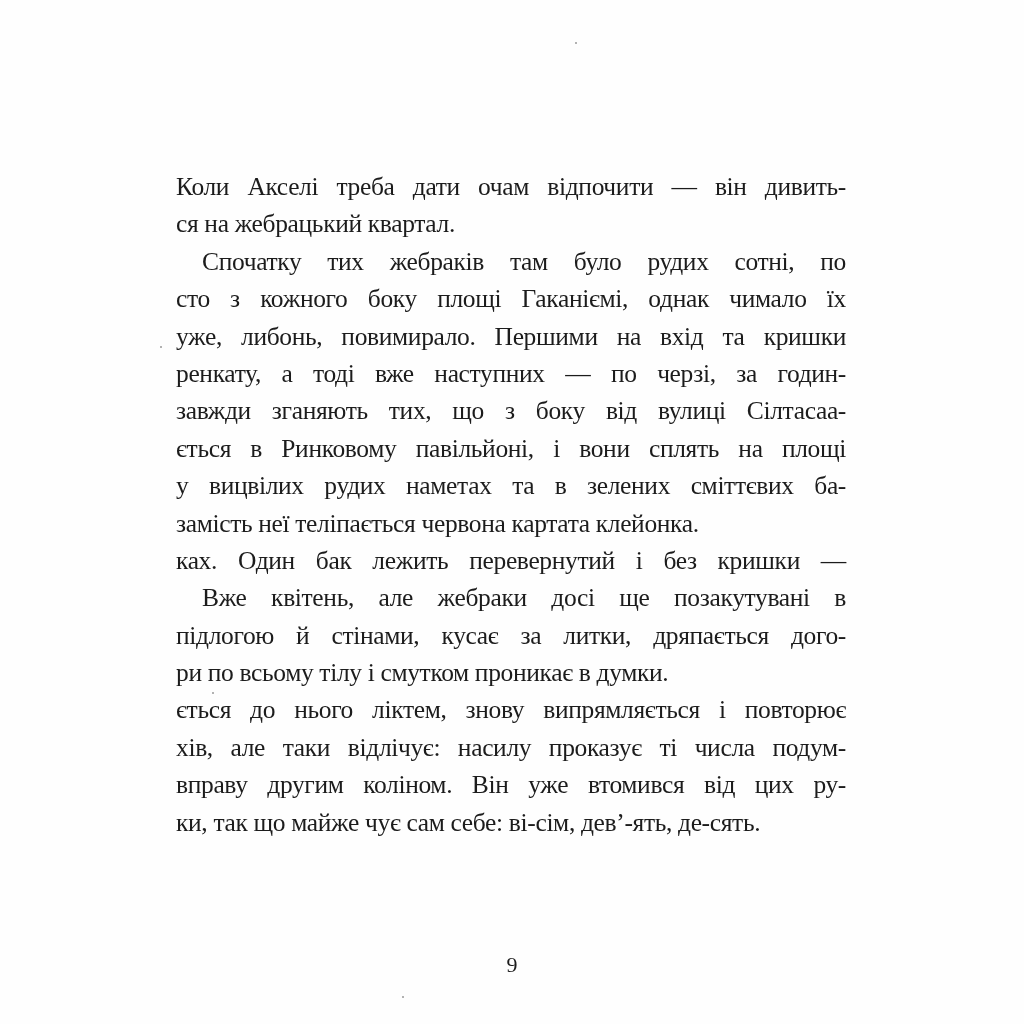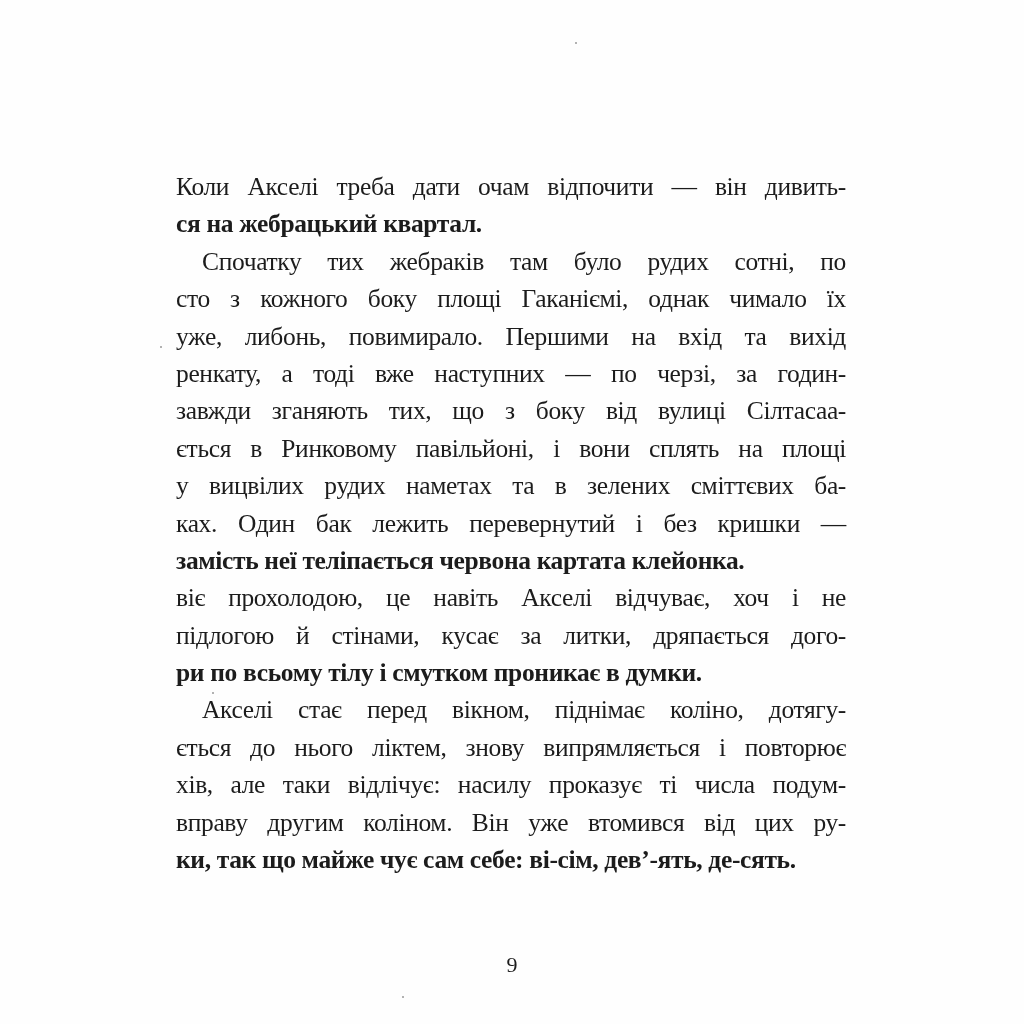--- a/index.html
+++ b/index.html
@@ -30,21 +30,20 @@
     }
     .line {
       display: block;
       white-space: nowrap;
       text-align: justify;
       text-align-last: justify;
       height: 37.4px;
     }
     .line.last {
       text-align-last: left;
-      font-weight: bold;
     }
     .line.indent {
       padding-left: 26px;
     }
     .page-number {
       position: absolute;
       left: 0;
       width: 1024px;
       top: 952px;
       text-align: center;
@@ -69,35 +68,34 @@
   <div class="speck" style="left:402px; top:996px;"></div>
 
   <div class="text-column" id="text-column">
       <div>
         <span class="line">Коли Акселі треба дати очам відпочити — він дивить-</span>
         <span class="line last">ся на жебрацький квартал.</span>
       </div>
       <div>
         <span class="line indent">Спочатку тих жебраків там було рудих сотні, по</span>
         <span class="line">сто з кожного боку площі Гаканіємі, однак чимало їх</span>
-        <span class="line">уже, либонь, повимирало. Першими на вхід та вихід</span>
+        <span class="line">уже, либонь, повимирало. Першими на вхід та кришки</span>
         <span class="line">ренкату, а тоді вже наступних — по черзі, за годин-</span>
         <span class="line">завжди зганяють тих, що з боку від вулиці Сілтасаа-</span>
         <span class="line">ється в Ринковому павільйоні, і вони сплять на площі</span>
         <span class="line">у вицвілих рудих наметах та в зелених сміттєвих ба-</span>
+        <span class="line last">замість неї теліпається червона картата клейонка.</span>
         <span class="line">ках. Один бак лежить перевернутий і без кришки —</span>
-        <span class="line last">замість неї теліпається червона картата клейонка.</span>
       </div>
       <div>
-        <span class="line">віє прохолодою, це навіть Акселі відчуває, хоч і не</span>
+        <span class="line indent">Вже квітень, але жебраки досі ще позакутувані в</span>
         <span class="line">підлогою й стінами, кусає за литки, дряпається дого-</span>
         <span class="line last">ри по всьому тілу і смутком проникає в думки.</span>
       </div>
       <div>
-        <span class="line indent">Акселі стає перед вікном, піднімає коліно, дотягу-</span>
         <span class="line">ється до нього ліктем, знову випрямляється і повторює</span>
         <span class="line">хів, але таки відлічує: насилу проказує ті числа подум-</span>
         <span class="line">вправу другим коліном. Він уже втомився від цих ру-</span>
         <span class="line last">ки, так що майже чує сам себе: ві-сім, дев’-ять, де-сять.</span>
       </div>
     </div>
 
   <div class="page-number">9</div>
 </div>
 

